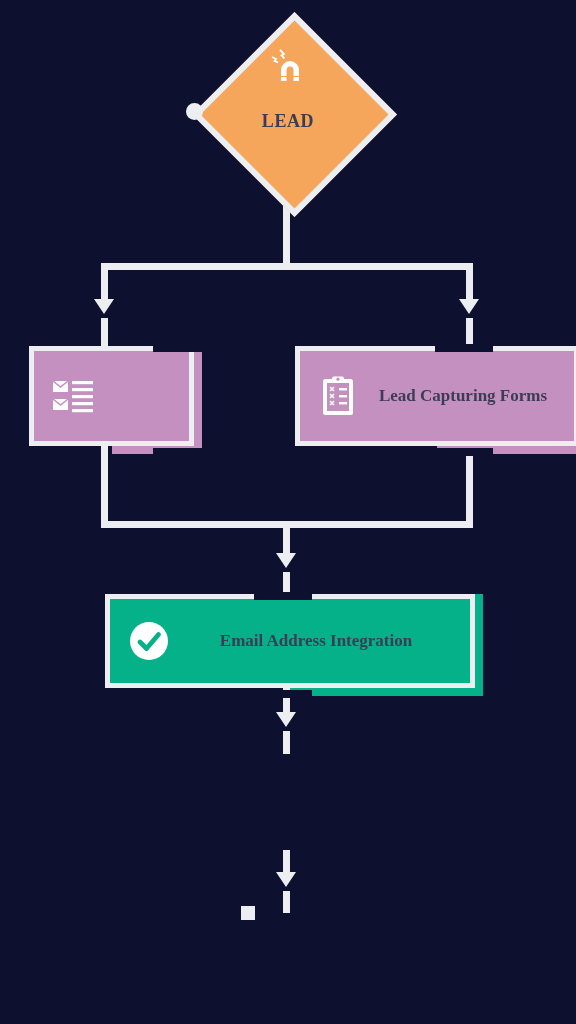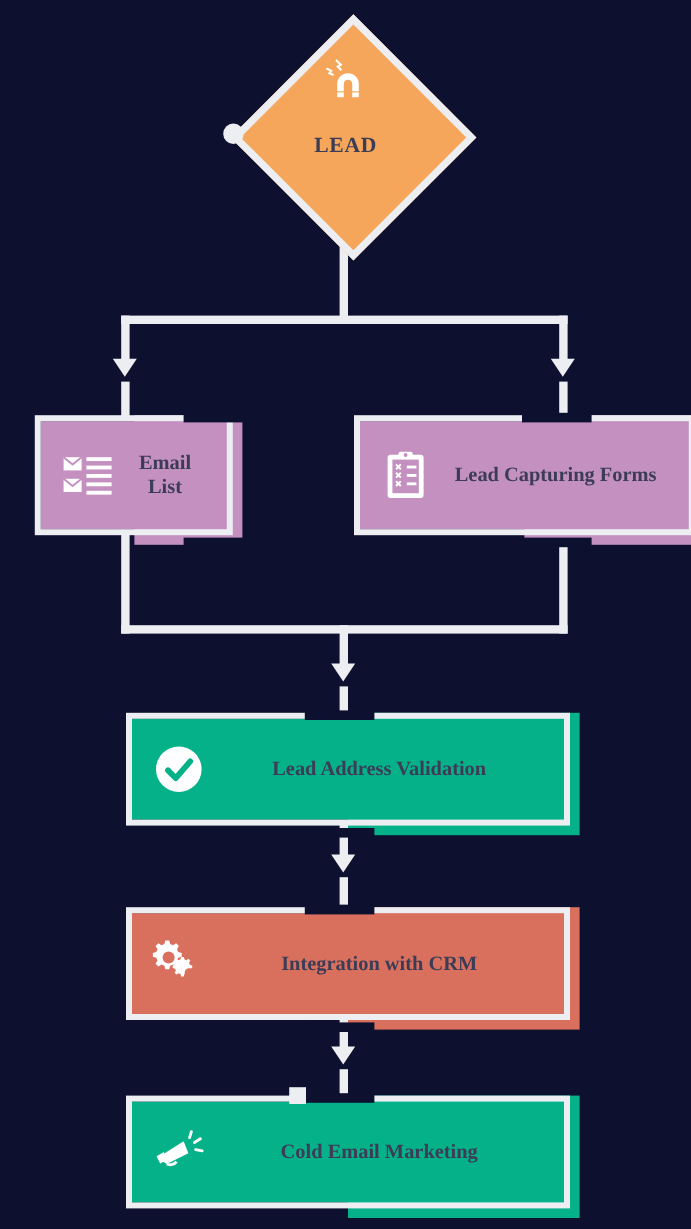--- a/index.html
+++ b/index.html
@@ -150,21 +150,20 @@
         <rect x="2" y="7" width="15" height="11" fill="#ffffff"></rect>
         <path d="M2 7 l7.5 6 7.5 -6" stroke="#c490c0" stroke-width="1.6" fill="none"></path>
         <rect x="2" y="25" width="15" height="11" fill="#ffffff"></rect>
         <path d="M2 25 l7.5 6 7.5 -6" stroke="#c490c0" stroke-width="1.6" fill="none"></path>
         <rect x="21" y="7" width="21" height="3.2" fill="#ffffff"></rect>
         <rect x="21" y="14" width="21" height="3.2" fill="#ffffff"></rect>
         <rect x="21" y="21" width="21" height="3.2" fill="#ffffff"></rect>
         <rect x="21" y="28" width="21" height="3.2" fill="#ffffff"></rect>
         <rect x="21" y="35" width="21" height="3.2" fill="#ffffff"></rect>
       </svg>
-      <span class="label">Email List</span>
     </div>
   </div>
 
   <div class="node" style="left:295px;top:346px;width:284px;height:100px;">
     <div class="fill" style="background:#c490c0;"></div>
     <div class="bleed" style="background:#c490c0;"></div>
     <div class="frame"></div>
     <div class="notch" style="left:140px;top:-2px;width:58px;height:8px;"></div>
     <div class="notch" style="left:140px;bottom:-10px;width:58px;height:8px;"></div>
     <div class="content">
@@ -188,57 +187,20 @@
     <div class="fill" style="background:#05b189;"></div>
     <div class="bleed" style="background:#05b189;"></div>
     <div class="frame"></div>
     <div class="notch" style="left:149px;top:-2px;width:58px;height:8px;"></div>
     <div class="notch" style="left:149px;bottom:-10px;width:58px;height:8px;"></div>
     <div class="content">
       <svg class="icon" viewBox="0 0 44 44">
         <circle cx="22" cy="22" r="19" fill="#ffffff"></circle>
         <path d="M13 23 l6.5 6.5 12 -14" stroke="#05b189" stroke-width="4.8" fill="none" stroke-linecap="round" stroke-linejoin="round"></path>
       </svg>
-      <span class="label">Lead Address Validation</span>
-    </div>
-  </div>
-
-  <div class="node" style="left:105px;top:756px;width:370px;height:94px;">
-    <div class="fill" style="background:#d9705d;"></div>
-    <div class="bleed" style="background:#d9705d;"></div>
-    <div class="frame"></div>
-    <div class="notch" style="left:149px;top:-2px;width:58px;height:8px;"></div>
-    <div class="notch" style="left:149px;bottom:-10px;width:58px;height:8px;"></div>
-    <div class="content">
-      <svg class="icon" viewBox="0 0 44 44">
-        <g fill="#ffffff">
-          <path d="M16 4 l3.6 0 .8 3.2 2.6 1.1 2.8-1.8 2.6 2.6 -1.8 2.8 1.1 2.6 3.2 .8 0 3.6 -3.2 .8 -1.1 2.6 1.8 2.8 -2.6 2.6 -2.8-1.8 -2.6 1.1 -.8 3.2 -3.6 0 -.8-3.2 -2.6-1.1 -2.8 1.8 -2.6-2.6 1.8-2.8 -1.1-2.6 -3.2-.8 0-3.6 3.2-.8 1.1-2.6 -1.8-2.8 2.6-2.6 2.8 1.8 2.6-1.1z" transform="translate(-4,-1) scale(0.92)"></path>
-        </g>
-        <circle cx="13.5" cy="17" r="5" fill="#d9705d"></circle>
-        <g fill="#ffffff">
-          <path d="M16 4 l3.6 0 .8 3.2 2.6 1.1 2.8-1.8 2.6 2.6 -1.8 2.8 1.1 2.6 3.2 .8 0 3.6 -3.2 .8 -1.1 2.6 1.8 2.8 -2.6 2.6 -2.8-1.8 -2.6 1.1 -.8 3.2 -3.6 0 -.8-3.2 -2.6-1.1 -2.8 1.8 -2.6-2.6 1.8-2.8 -1.1-2.6 -3.2-.8 0-3.6 3.2-.8 1.1-2.6 -1.8-2.8 2.6-2.6 2.8 1.8 2.6-1.1z" transform="translate(14,14) scale(0.62)"></path>
-        </g>
-        <circle cx="30.5" cy="29.5" r="3.6" fill="#d9705d"></circle>
-      </svg>
-      <span class="label">Integration with CRM</span>
-    </div>
-  </div>
-
-  <div class="node" style="left:105px;top:913px;width:370px;height:94px;">
-    <div class="fill" style="background:#05b189;"></div>
-    <div class="bleed" style="background:#05b189;"></div>
-    <div class="frame"></div>
-    <div class="notch" style="left:149px;top:-2px;width:58px;height:8px;"></div>
-    <div class="content">
-      <svg class="icon" viewBox="0 0 44 44">
-        <path d="M4 27 l22 -14 4 10 -18 9 z" fill="#ffffff"></path>
-        <path d="M3.5 25.5 l6 -3.5 3 6.5 -6 3 z" fill="#ffffff"></path>
-        <path d="M12 32 a6 5 0 0 0 8 -2" stroke="#ffffff" stroke-width="2.4" fill="none"></path>
-        <path d="M31 10 l1.5 -5" stroke="#ffffff" stroke-width="2.4" fill="none" stroke-linecap="round"></path>
-        <path d="M35 14 l5 -3" stroke="#ffffff" stroke-width="2.4" fill="none" stroke-linecap="round"></path>
-        <path d="M36 20 l5.5 1" stroke="#ffffff" stroke-width="2.4" fill="none" stroke-linecap="round"></path>
-      </svg>
-      <span class="label">Cold Email Marketing</span>
-    </div>
-  </div>
+      <span class="label">Email Address Integration</span>
+    </div>
+  </div>
+
+
   <div id="marker-square" style="left:241px;top:906px;"></div>
 
 </div>
 
 </body></html>

